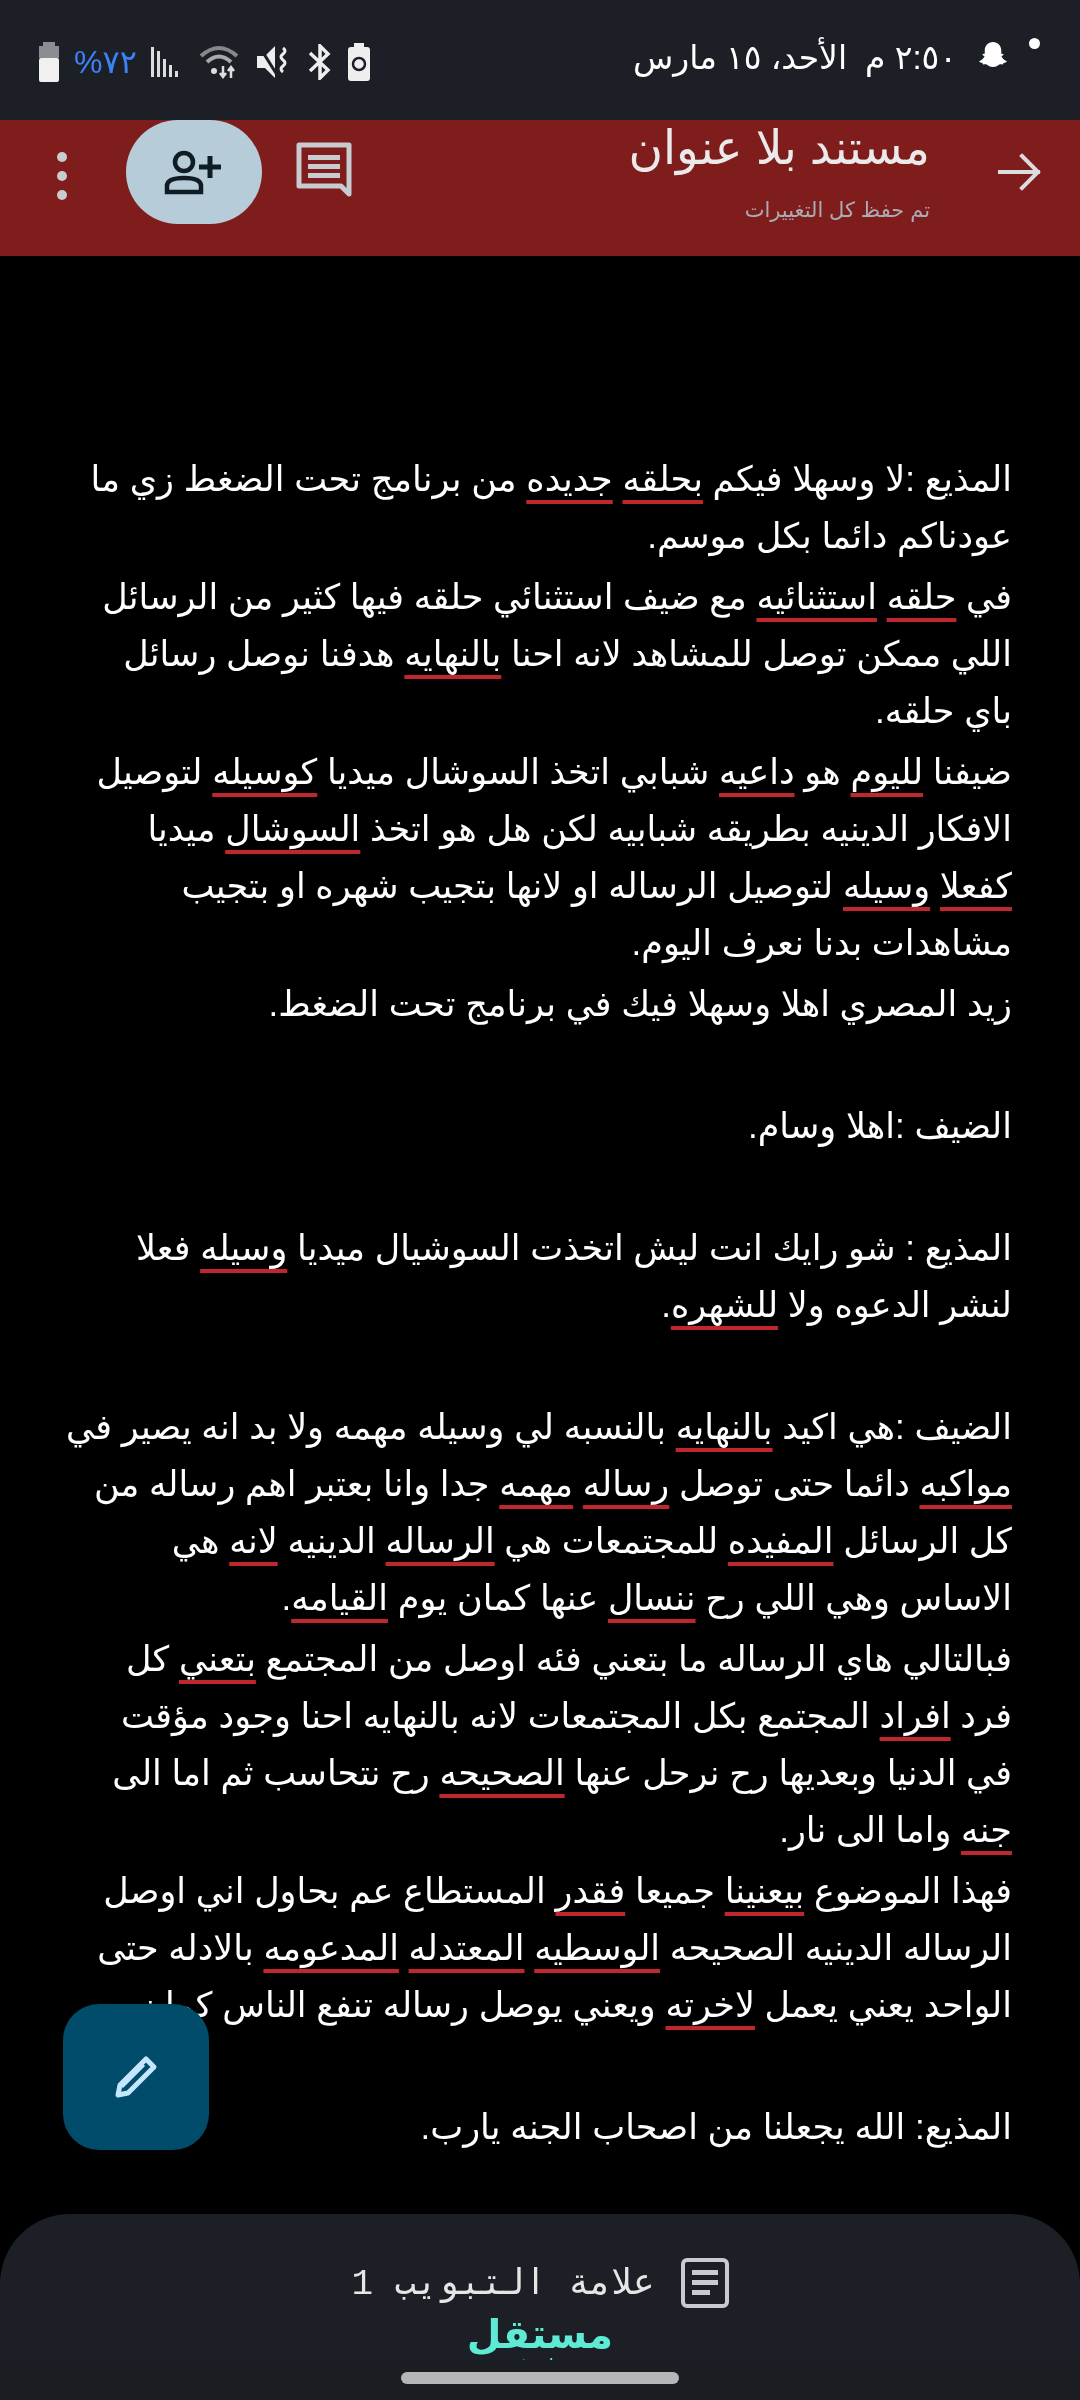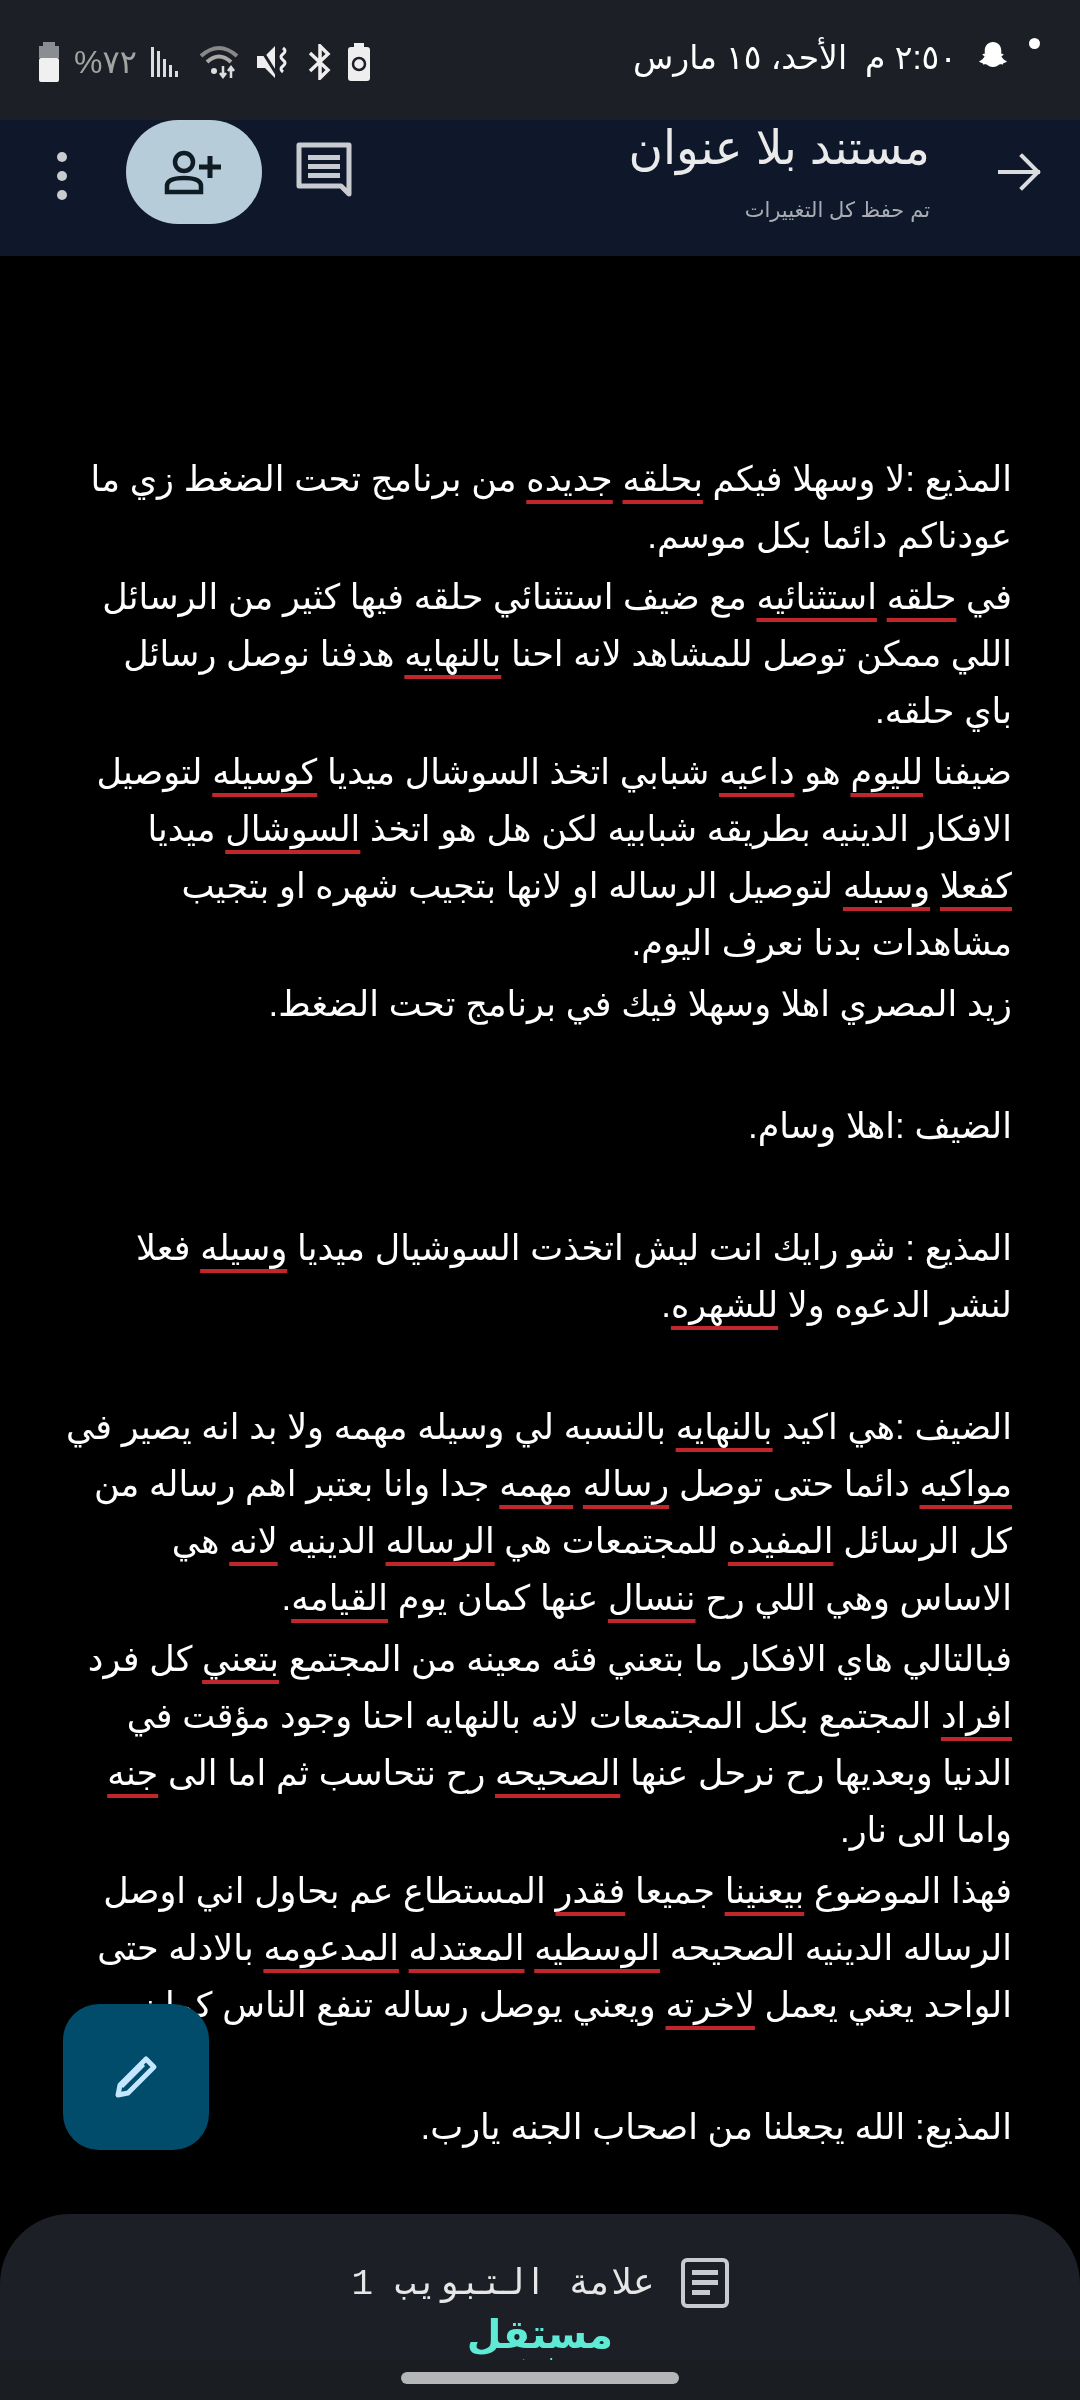--- a/index.html
+++ b/index.html
@@ -13,27 +13,27 @@
     position:absolute; left:0; top:0; width:1080px; height:120px;
     background:#1c1f26;
   }
   .status-right {
     position:absolute; right:40px; top:38px; height:46px;
     display:flex; flex-direction:row-reverse; align-items:flex-start; gap:18px;
     font-size:33px; color:#ffffff; direction:rtl;
   }
   .status-left {
     position:absolute; left:38px; top:40px; height:44px;
-    display:flex; align-items:center; gap:14px; color:#a3a3a3; font-size:32px;
+    display:flex; align-items:center; gap:14px; color:#3b82f6; font-size:32px;
   }
   .dot { width:11px; height:11px; border-radius:50%; background:#fff; }
   
   .app-bar {
     position:absolute; left:0; top:120px; width:1080px; height:136px;
-    background:#0f172a;
+    background:#7f1d1d;
   }
   .back-arrow { position:absolute; right:30px; top:22px; width:60px; height:60px; }
   .doc-title {
     position:absolute; right:150px; top:0px; font-size:47px; color:#eaeaea;
     direction:rtl; white-space:nowrap;
   }
   .doc-subtitle {
     position:absolute; right:150px; top:78px; font-size:21px; color:#a9adb3;
     direction:rtl; white-space:nowrap;
   }
@@ -167,21 +167,21 @@
     <p><span>المذيع :لا وسهلا فيكم </span><span class="sp">بحلقه</span><span> </span><span class="sp">جديده</span><span> من برنامج تحت الضغط زي ما عودناكم دائما بكل موسم.</span></p>
     <p><span>في </span><span class="sp">حلقه</span><span> </span><span class="sp">استثنائيه</span><span> مع ضيف استثنائي حلقه فيها كثير من الرسائل اللي ممكن توصل للمشاهد لانه احنا </span><span class="sp">بالنهايه</span><span> هدفنا نوصل رسائل باي حلقه.</span></p>
     <p><span>ضيفنا </span><span class="sp">لليوم</span><span> هو </span><span class="sp">داعيه</span><span> شبابي اتخذ السوشال ميديا </span><span class="sp">كوسيله</span><span> لتوصيل الافكار الدينيه بطريقه شبابيه لكن هل هو اتخذ </span><span class="sp">السوشال</span><span> ميديا </span><span class="sp">كفعلا</span><span> </span><span class="sp">وسيله</span><span> لتوصيل الرساله او لانها بتجيب شهره او بتجيب مشاهدات بدنا نعرف اليوم.</span></p>
     <p><span>زيد المصري اهلا وسهلا فيك في برنامج تحت الضغط.</span></p>
     <p class="blank"></p>
     <p><span>الضيف :اهلا وسام.</span></p>
     <p class="blank"></p>
     <p><span>المذيع : شو رايك انت ليش اتخذت السوشيال ميديا </span><span class="sp">وسيله</span><span> فعلا لنشر الدعوه ولا </span><span class="sp">للشهره</span><span>.</span></p>
     <p class="blank"></p>
     <p><span>الضيف :هي اكيد </span><span class="sp">بالنهايه</span><span> بالنسبه لي وسيله مهمه ولا بد انه يصير في </span><span class="sp">مواكبه</span><span> دائما حتى توصل </span><span class="sp">رساله</span><span> </span><span class="sp">مهمه</span><span> جدا وانا بعتبر اهم رساله من كل الرسائل </span><span class="sp">المفيده</span><span> للمجتمعات هي </span><span class="sp">الرساله</span><span> الدينيه </span><span class="sp">لانه</span><span> هي الاساس وهي اللي رح </span><span class="sp">ننسال</span><span> عنها كمان يوم </span><span class="sp">القيامه</span><span>.</span></p>
-    <p><span>فبالتالي هاي الافكار ما بتعني فئه معينه من المجتمع </span><span class="sp">بتعني</span><span> كل فرد </span><span class="sp">افراد</span><span> المجتمع بكل المجتمعات لانه بالنهايه احنا وجود مؤقت في الدنيا وبعديها رح نرحل عنها </span><span class="sp">الصحيحه</span><span> رح نتحاسب ثم اما الى </span><span class="sp">جنه</span><span> واما الى نار.</span></p>
+    <p><span>فبالتالي هاي الرساله ما بتعني فئه اوصل من المجتمع </span><span class="sp">بتعني</span><span> كل فرد </span><span class="sp">افراد</span><span> المجتمع بكل المجتمعات لانه بالنهايه احنا وجود مؤقت في الدنيا وبعديها رح نرحل عنها </span><span class="sp">الصحيحه</span><span> رح نتحاسب ثم اما الى </span><span class="sp">جنه</span><span> واما الى نار.</span></p>
     <p><span>فهذا الموضوع </span><span class="sp">بيعنينا</span><span> جميعا </span><span class="sp">فقدر</span><span> المستطاع عم بحاول اني اوصل الرساله الدينيه الصحيحه </span><span class="sp">الوسطيه</span><span> </span><span class="sp">المعتدله</span><span> </span><span class="sp">المدعومه</span><span> بالادله حتى الواحد يعني يعمل </span><span class="sp">لاخرته</span><span> ويعني يوصل رساله تنفع الناس كمان.</span></p>
     <p class="blank"></p>
     <p><span>المذيع: الله يجعلنا من اصحاب الجنه يارب.</span></p>
     <p class="blank"></p>
     <p><span>الضيف: مستقل.</span></p>
   </div>
 
 <div class="fab">
   <svg width="52" height="52" viewBox="0 0 52 52">
       <path d="M8 44 L10 34 L36 8 L44 16 L18 42 Z" stroke="#c4e7ff" stroke-width="5" fill="none" stroke-linejoin="round"></path>

